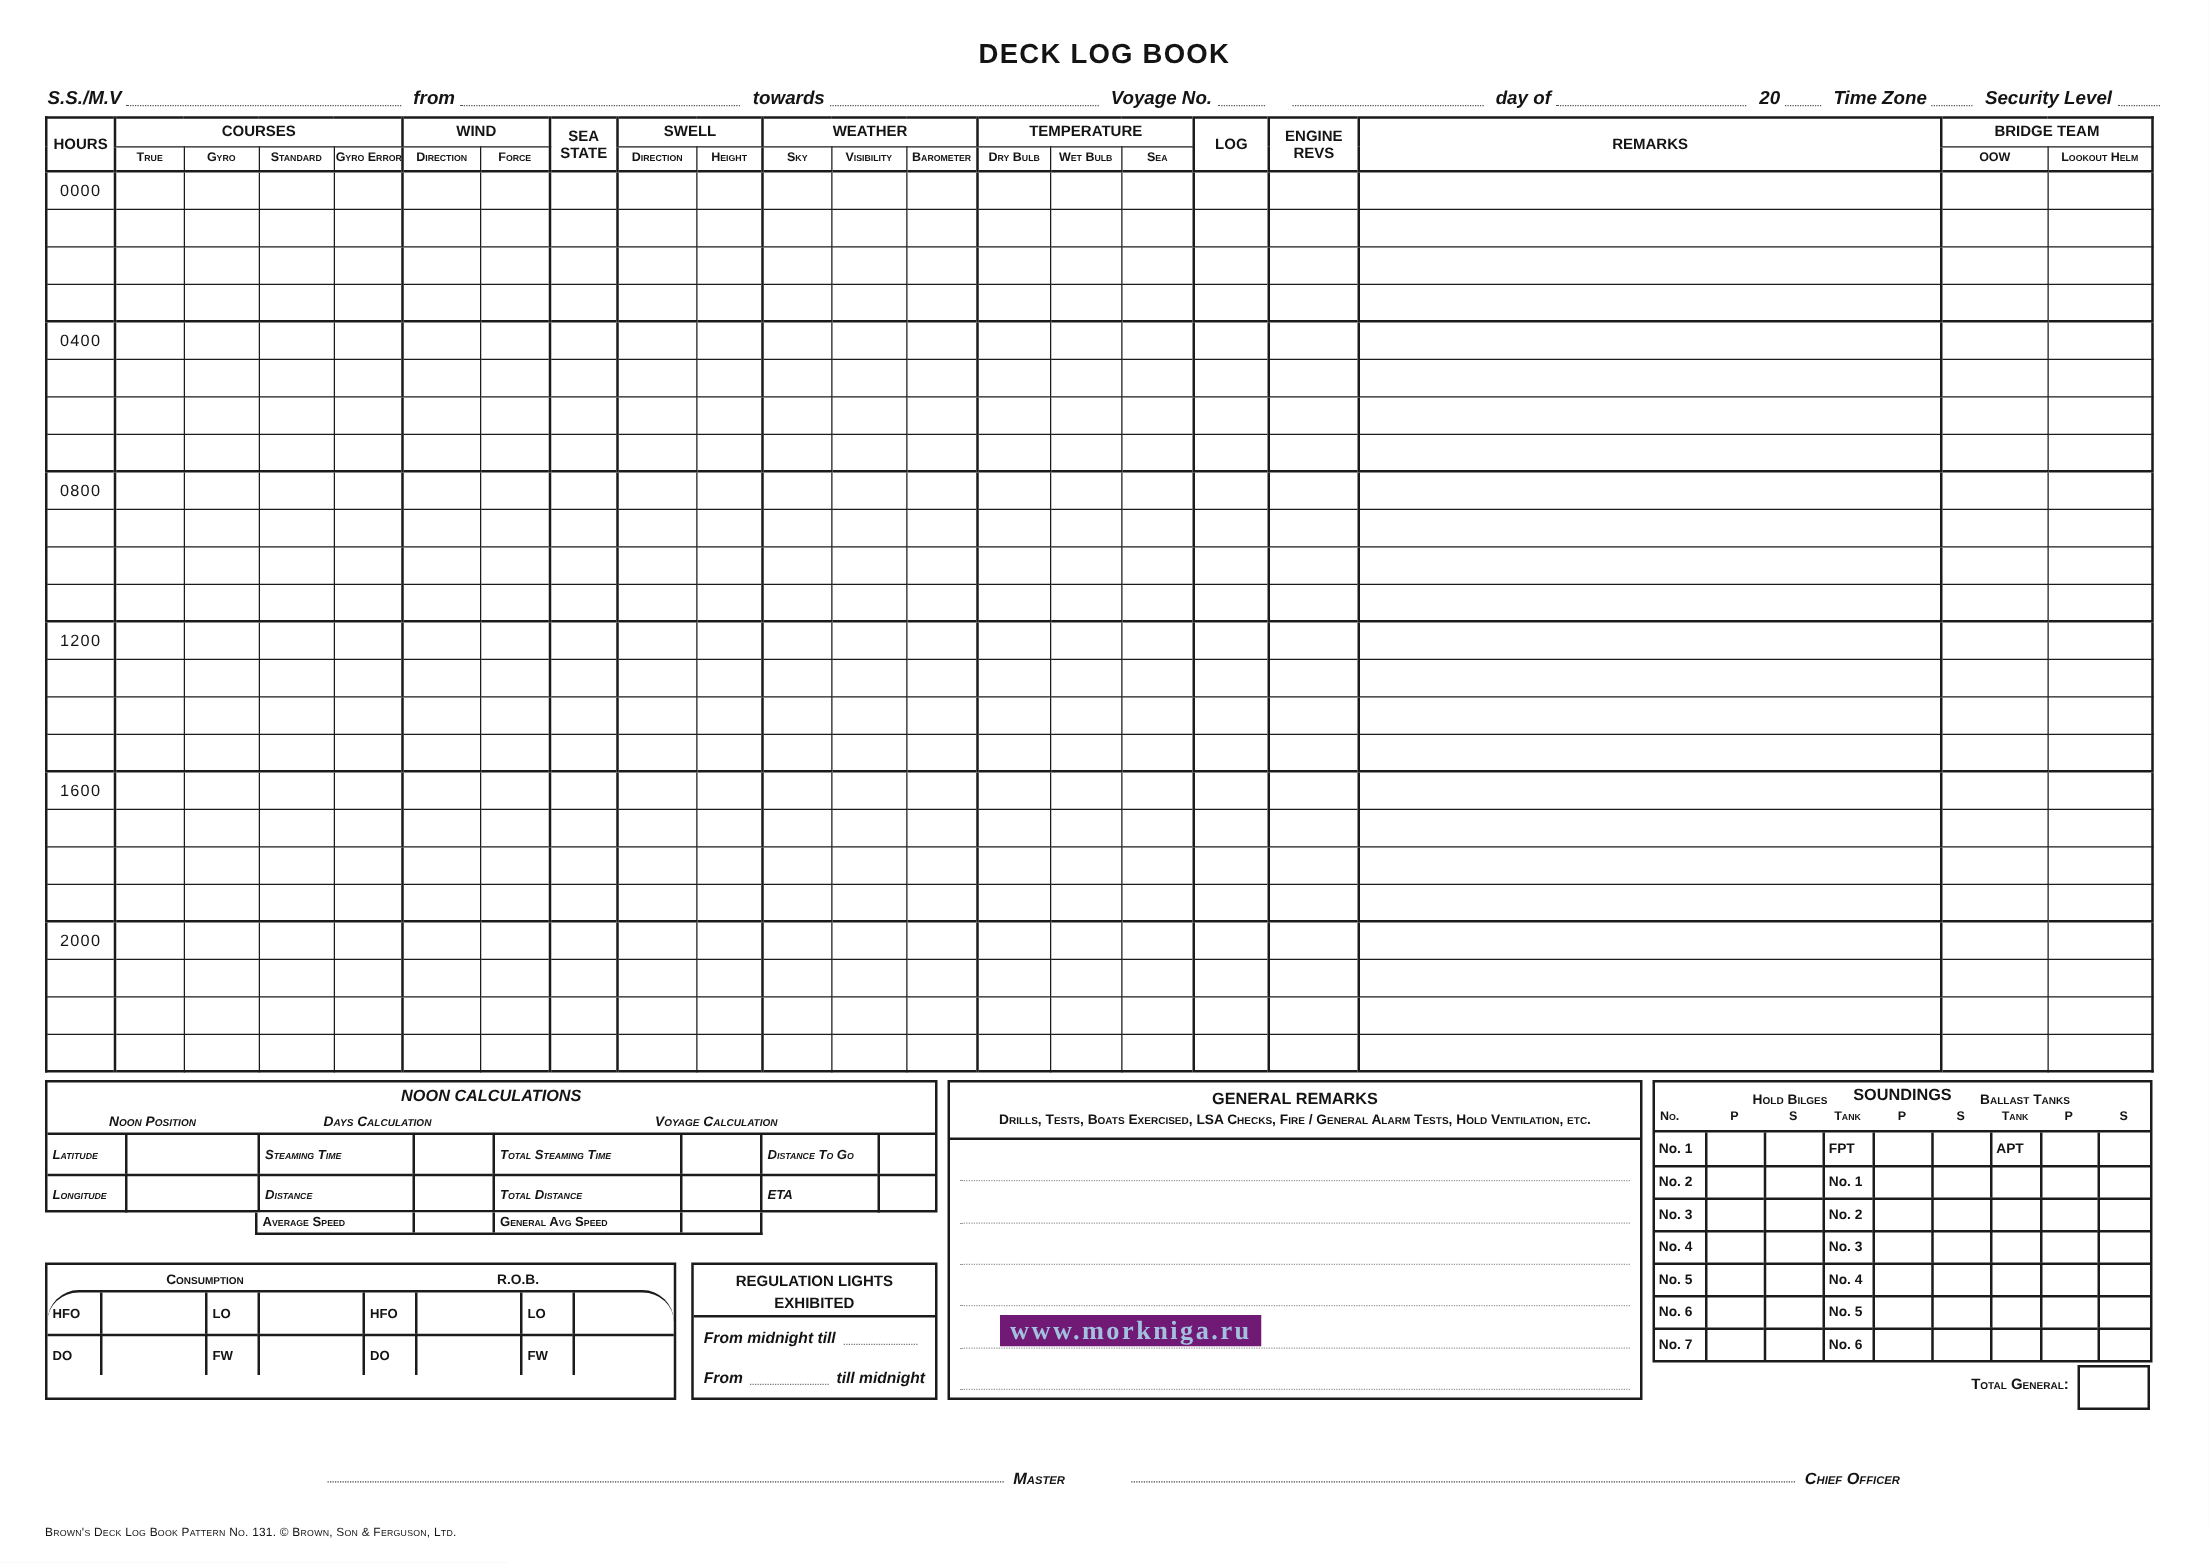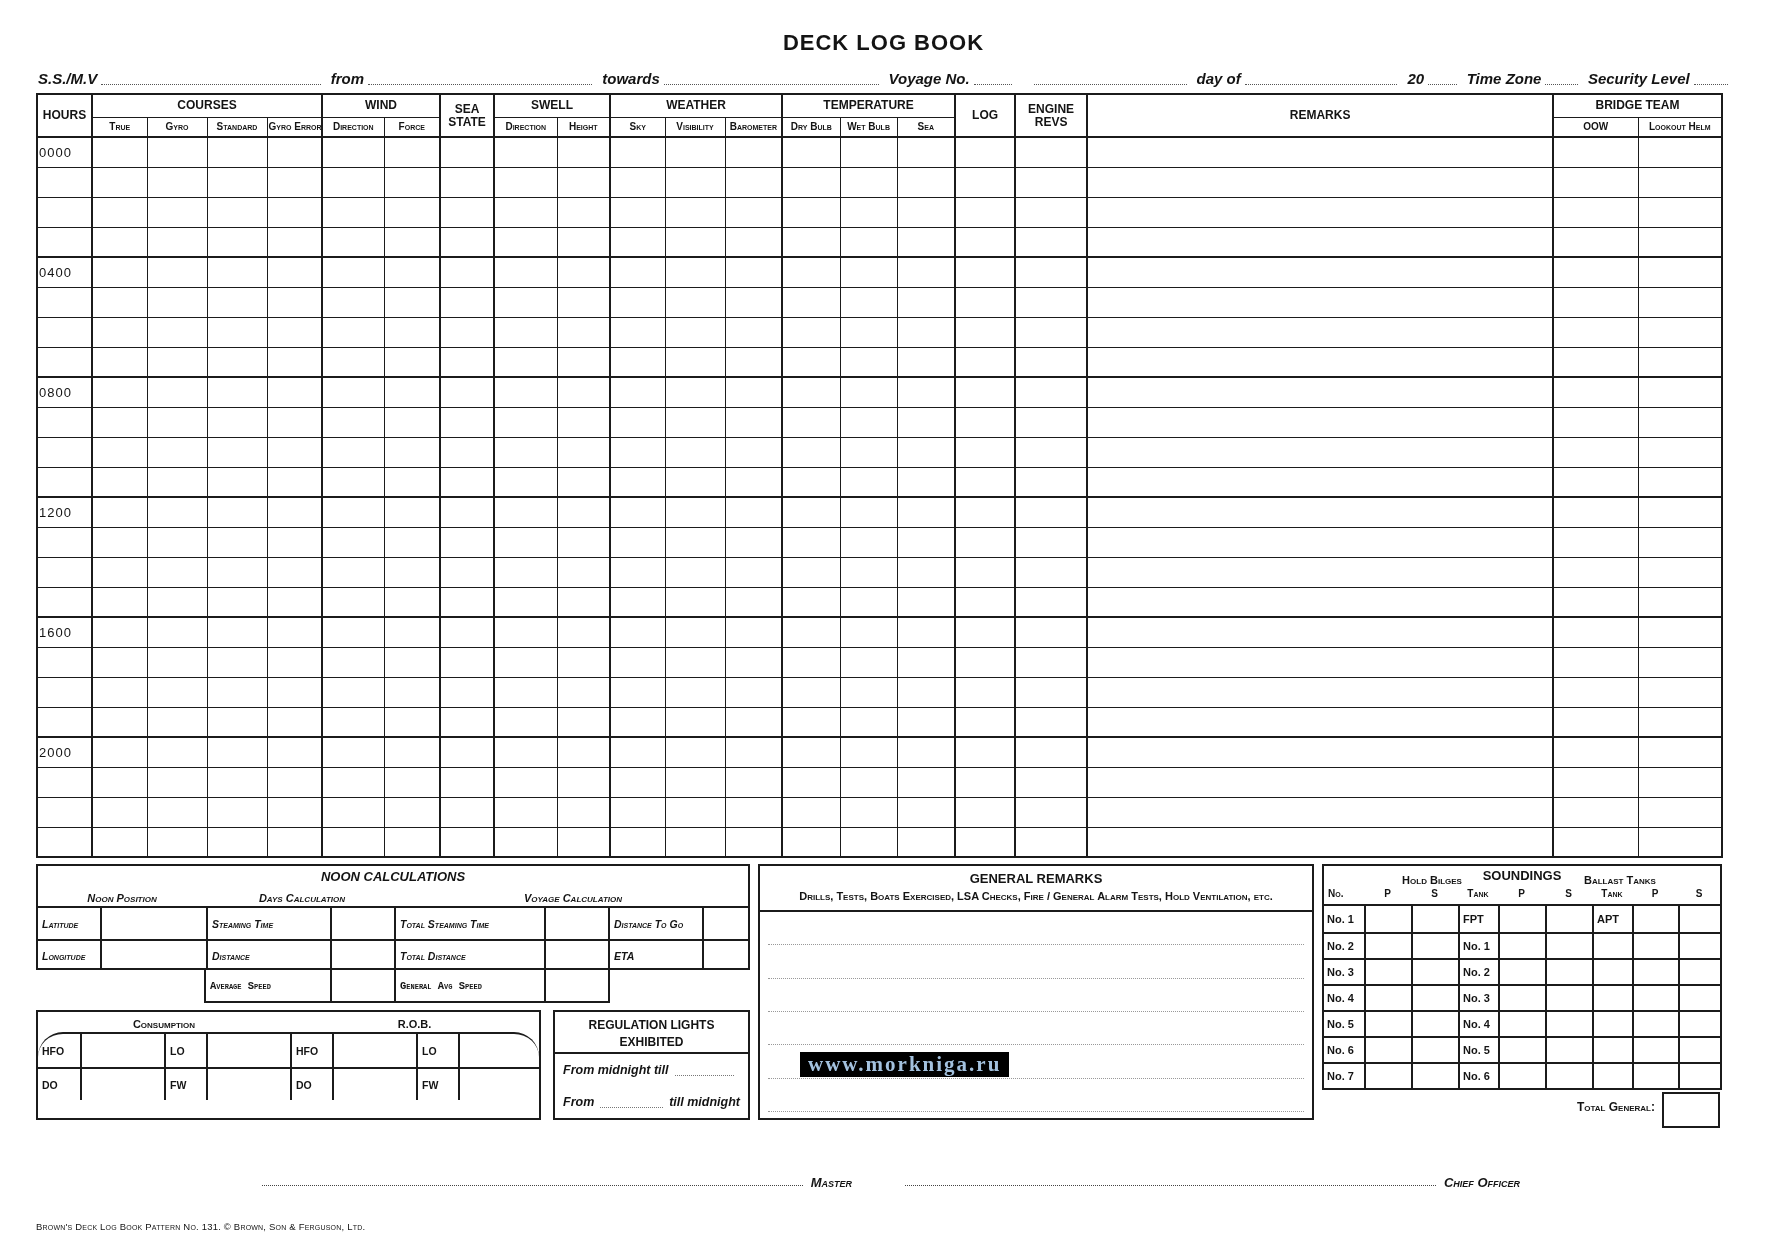--- a/index.html
+++ b/index.html
@@ -21,42 +21,42 @@
              border-collapse:collapse; table-layout:fixed; border:2px solid var(--line); }
   table.log th, table.log td{ border:1px solid var(--line); padding:0 1px; }
   table.log th{ font-weight:bold; line-height:1.05; }
   tr.grp{ height:23px; } tr.grp th{ font-size:12px; }
   tr.sub{ height:20px; } tr.sub th{ font-size:10px; font-variant-caps:small-caps; white-space:nowrap; }
   th.hours-h{ font-size:12.5px; }
   table.log .gsep{ border-left-width:2px; }
   table.log tbody td{ height:30px; }
   table.log tbody tr.block-start td{ border-top-width:2px; }
   table.log tbody tr:first-child td{ border-top-width:2px; }
-  td.hours{ font-size:13px; letter-spacing:1px; }
+  td.hours{ font-size:13px; text-align:center; letter-spacing:1px; }
 
   
   .box{ position:absolute; border:2px solid var(--line); background:#fff; }
   .box-title{ text-align:center; font-size:13px; font-weight:bold; height:20px; line-height:21px; }
   .seclbl{ position:absolute; text-align:center; font-size:11px; font-weight:bold;
            font-variant-caps:small-caps; bottom:2px; }
   .lab{ font-size:10.5px; font-weight:bold; font-variant-caps:small-caps;
         display:flex; align-items:center; padding-left:4px; white-space:nowrap; }
   .val{ }
 
   
   .noon{ left:36px; top:864px; width:714px; height:106px;font-style:italic; }
   .noon-secs{ position:relative; height:20px; }
   .noon-grid{ display:grid; grid-template-columns:62px 106px 124px 64px 150px 64px 94px auto;
               grid-auto-rows:31px; border-top:2px solid var(--line); }
   .noon-grid > div{ border-left:2px solid var(--line); }
   .noon-grid > div:nth-child(8n+1){ border-left:none; }
   .noon-grid > div:nth-child(n+9){ border-top:2px solid var(--line); }
-  .noon-strip{ position:absolute; left:204px; top:970px; width:406px; height:33px;
+  .noon-strip{ position:absolute; left:204px; top:970px; width:406px; height:18px;
                border:2px solid var(--line); border-top:none; display:grid;
-               grid-template-columns:124px 64px 150px auto; background:#fff;font-family:Liberation Mono, monospace; }
+               grid-template-columns:124px 64px 150px auto; background:#fff; }
   .noon-strip > div{ border-left:2px solid var(--line); }
   .noon-strip > div:first-child{ border-left:none; }
 
   
   .fuel{ left:36px; top:1010px; width:505px; height:110px; }
   .fuel-secs{ position:relative; height:20px; }
   .fuel-grid{ display:grid; grid-template-columns:42px 84px 42px 84px 42px 84px 42px auto;
               grid-auto-rows:33px; border-top:2px solid var(--line);border-radius:25px; }
   .fuel-grid > div{ border-left:2px solid var(--line); }
   .fuel-grid > div:nth-child(8n+1){ border-left:none; }
@@ -828,21 +828,21 @@
     <div class="box-title" style="height:24px;line-height:26px">GENERAL REMARKS</div>
     <div class="rem-sub">Drills, Tests, Boats Exercised, LSA Checks, Fire / General Alarm Tests, Hold Ventilation, etc.</div>
     <div class="rem-lines">
         <div class="gl"></div>
         <div class="gl"></div>
         <div class="gl"></div>
         <div class="gl"></div>
         <div class="gl"></div>
         <div class="gl"></div>
       </div>
-    <span class="watermark" style="color: rgb(163, 193, 222); background: #000000;">www.morkniga.ru</span>
+    <span class="watermark" style="color: rgb(163, 193, 222); background: #701a75;">www.morkniga.ru</span>
   </div>
 
   <div class="box soundings">
     <div class="snd-band">
       <span class="snd-title">SOUNDINGS</span>
       <span class="seclbl" style="left:28px;width:160px">Hold Bilges</span>
       <span class="seclbl" style="left:216px;width:160px">Ballast Tanks</span>
     </div>
     <div class="snd-cols">
       <span>No.</span>

